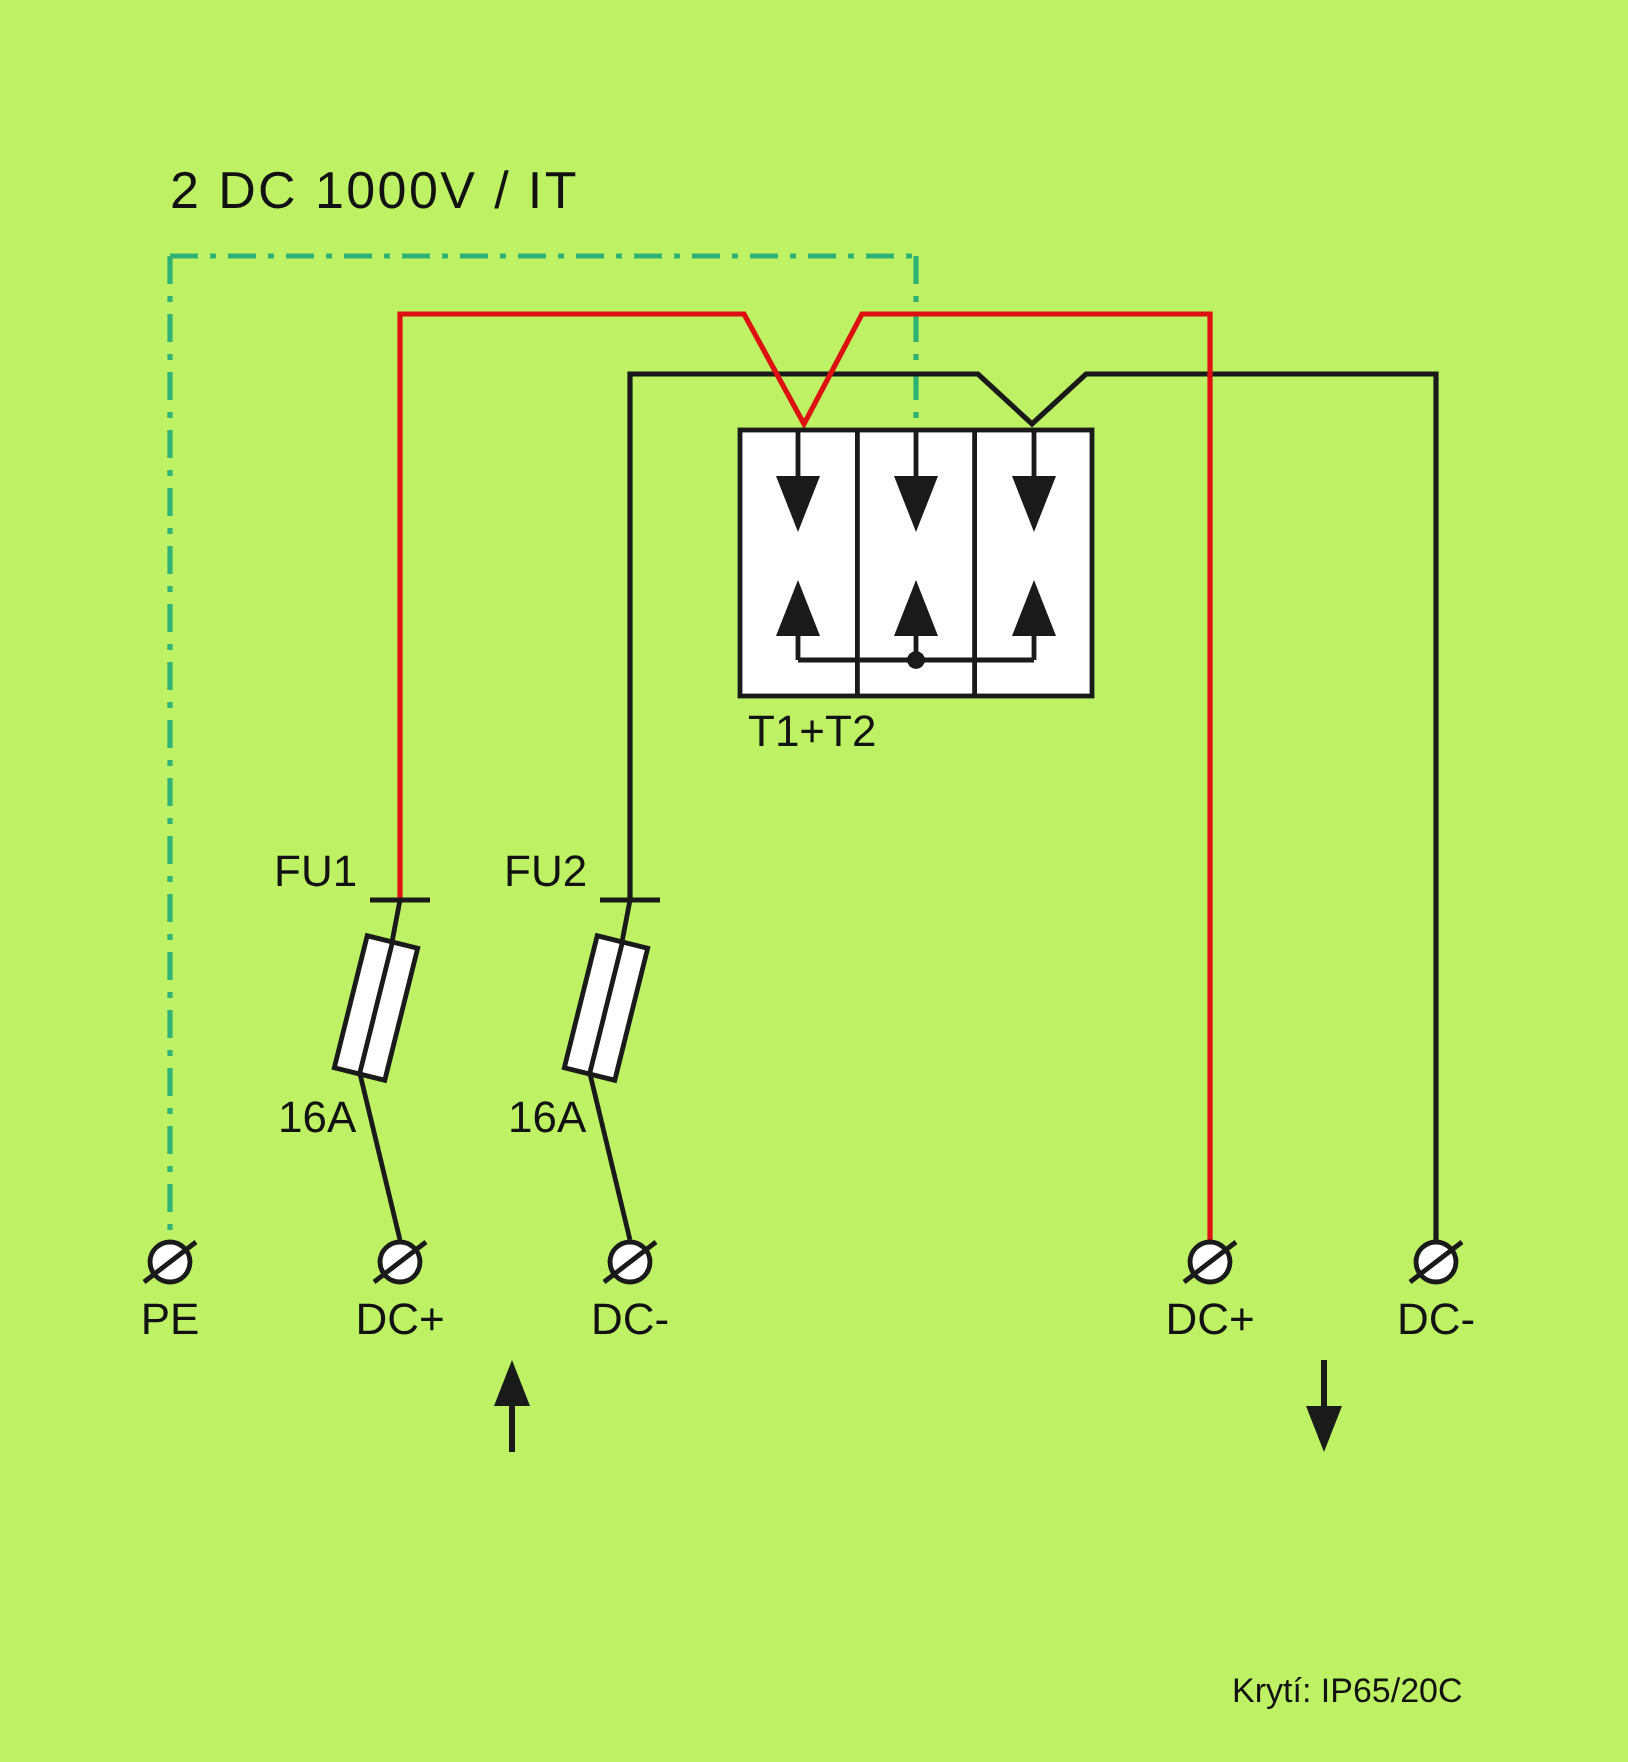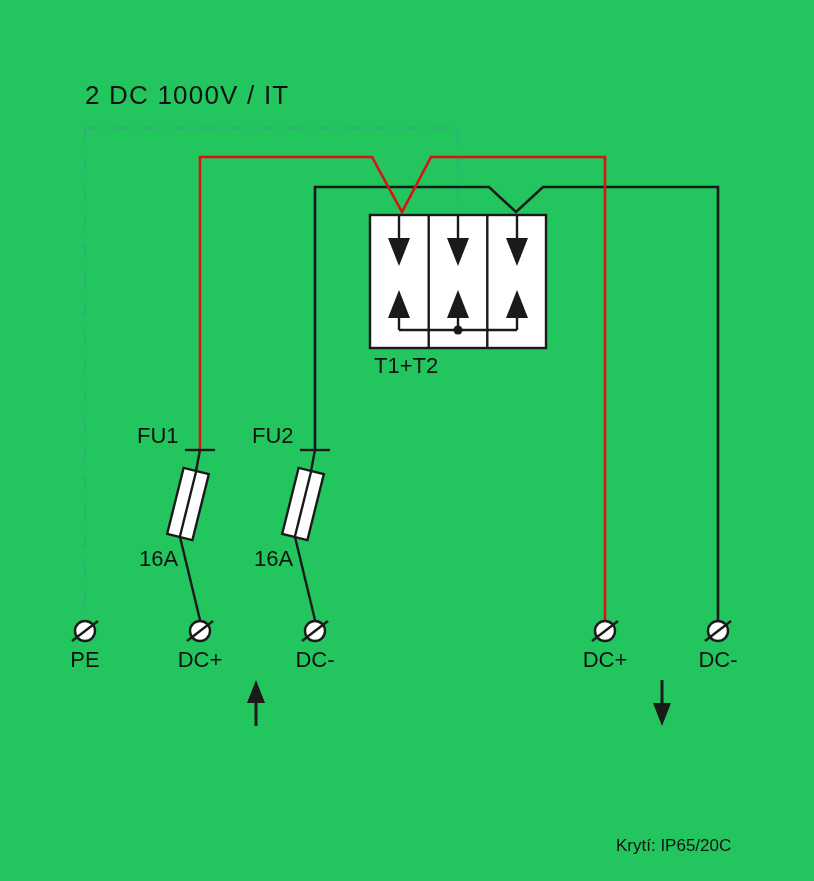--- a/index.html
+++ b/index.html
@@ -1,20 +1,20 @@
 <!DOCTYPE html>
 <html><head>
 <meta charset="utf-8">
 <style>
   html, body { margin: 0; padding: 0; background: #ffffff; }
   .page {
     position: relative;
     width: 814px;
     height: 881px;
-    background: #22c55e;
+    background: #bef264;
     font-family: "Liberation Sans", sans-serif;
     overflow: hidden;
   }
   svg text {
     fill: #121212;
     font-family: "Liberation Sans", sans-serif;
   }
   .t-title  { font-size: 26px; letter-spacing: 1.2px; }
   .t-label  { font-size: 22px; }
   .t-footer { font-size: 17px; }

